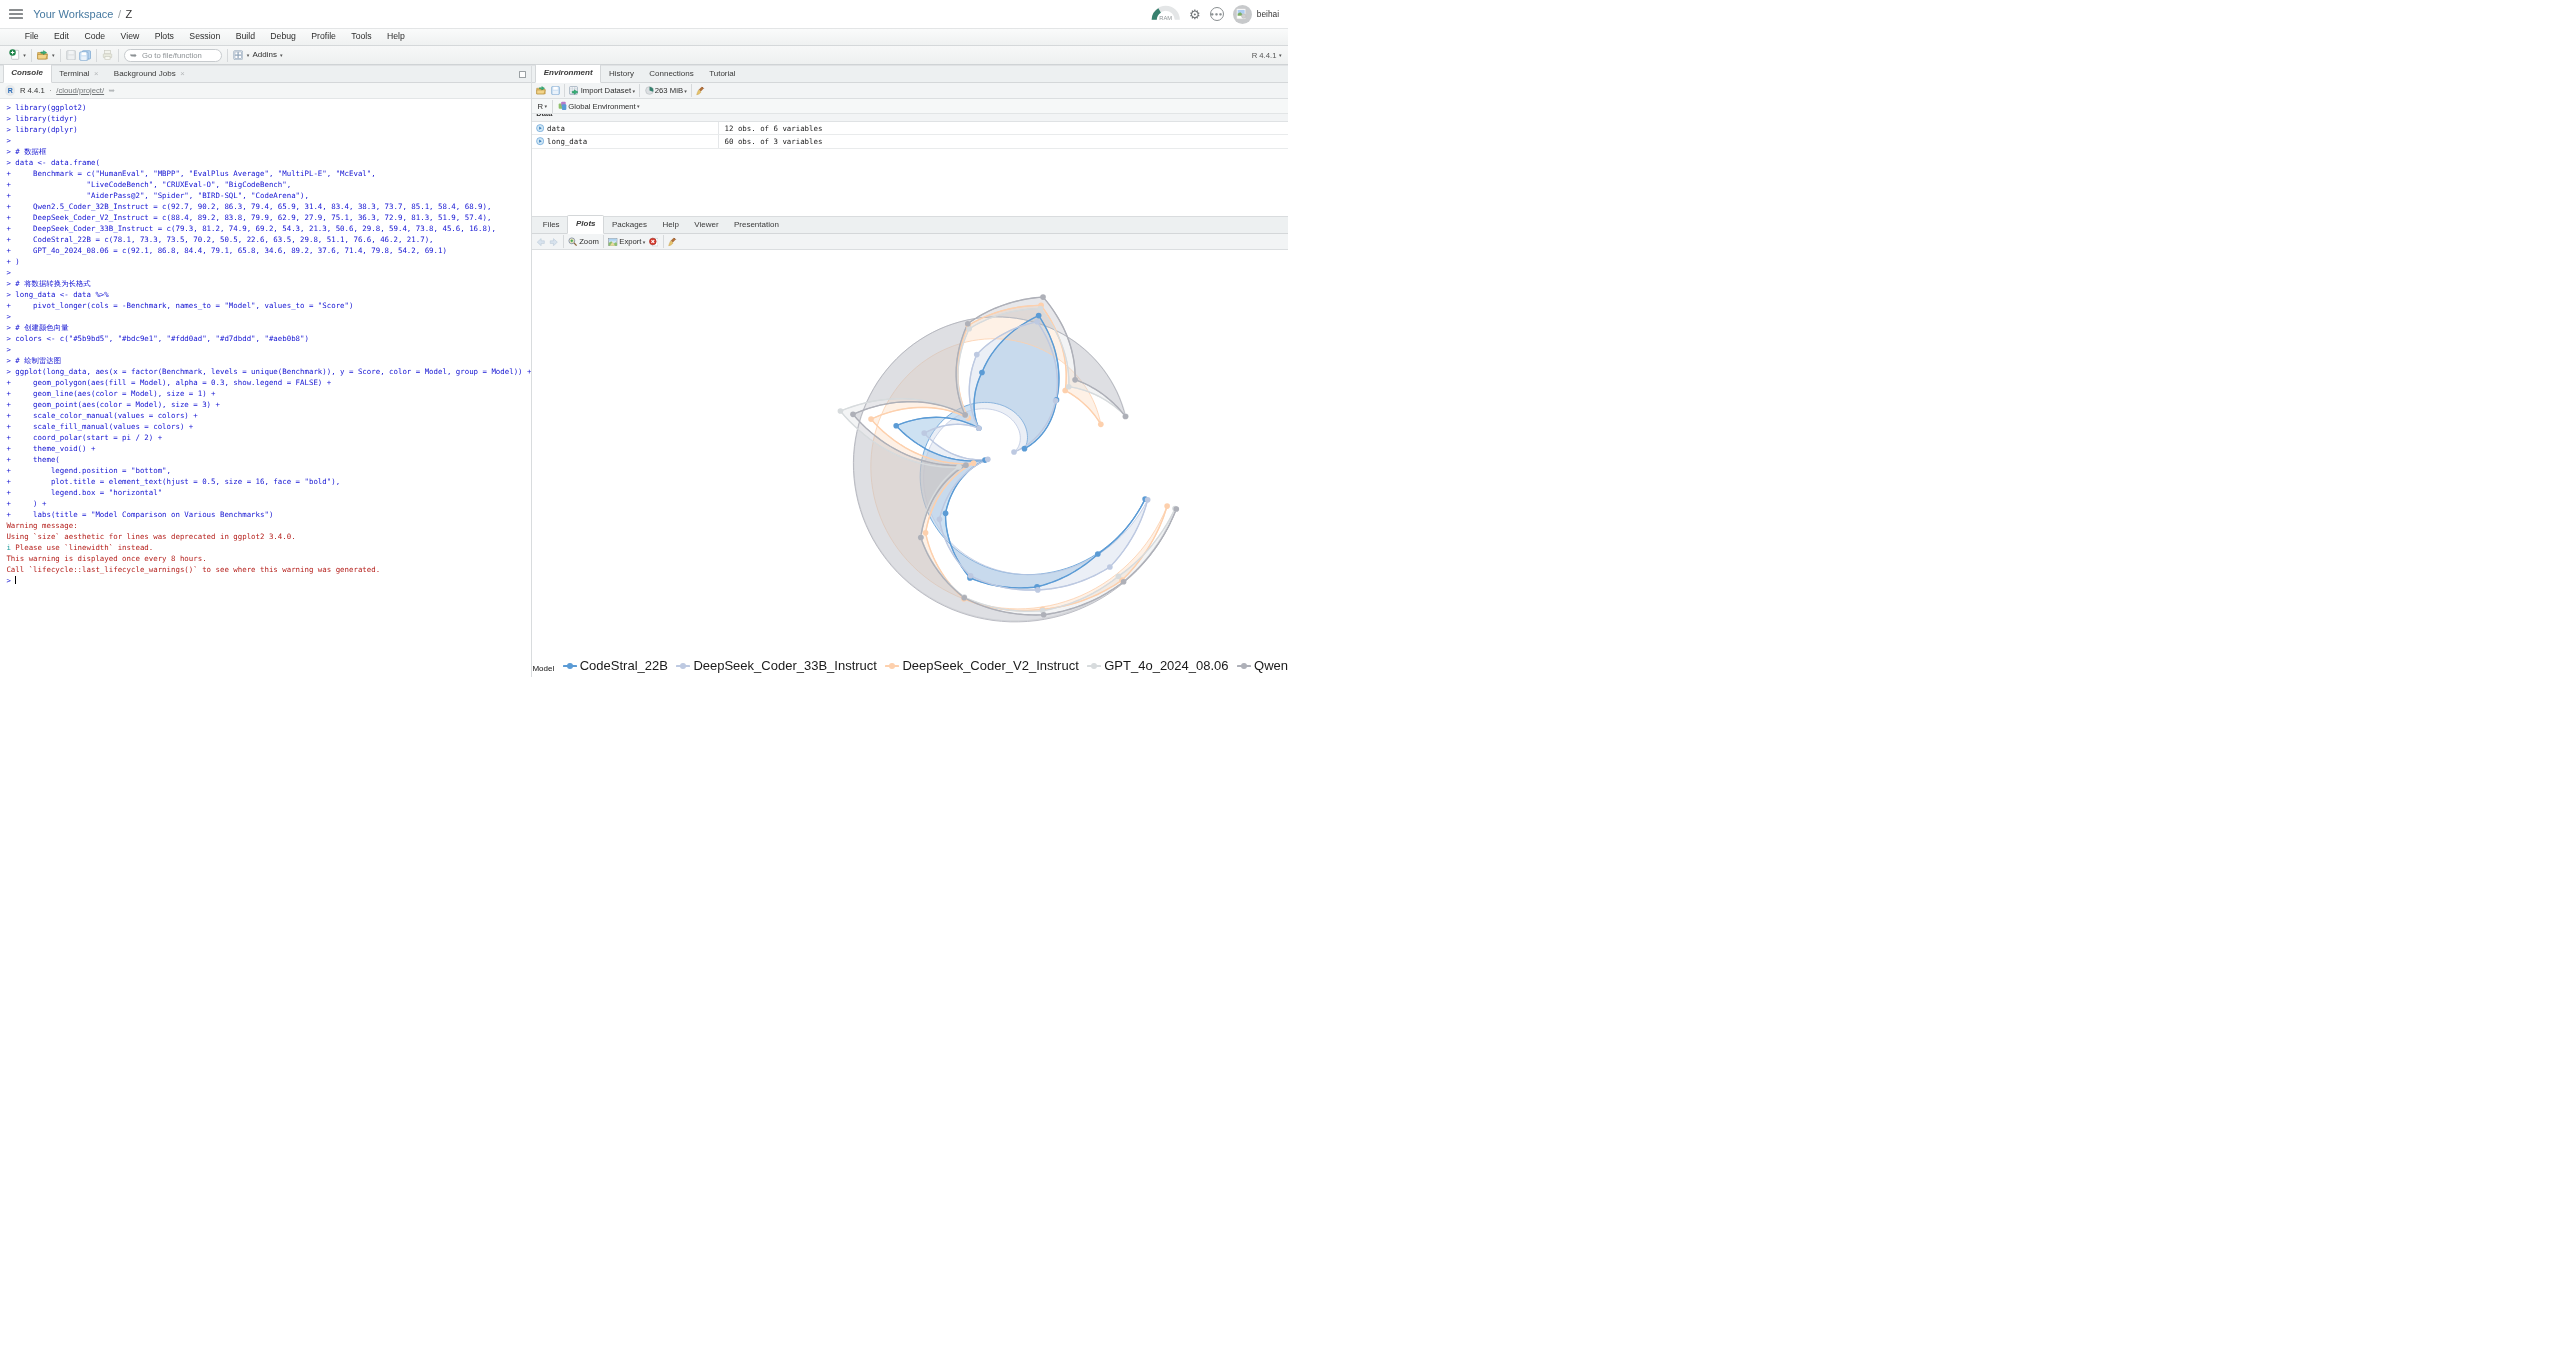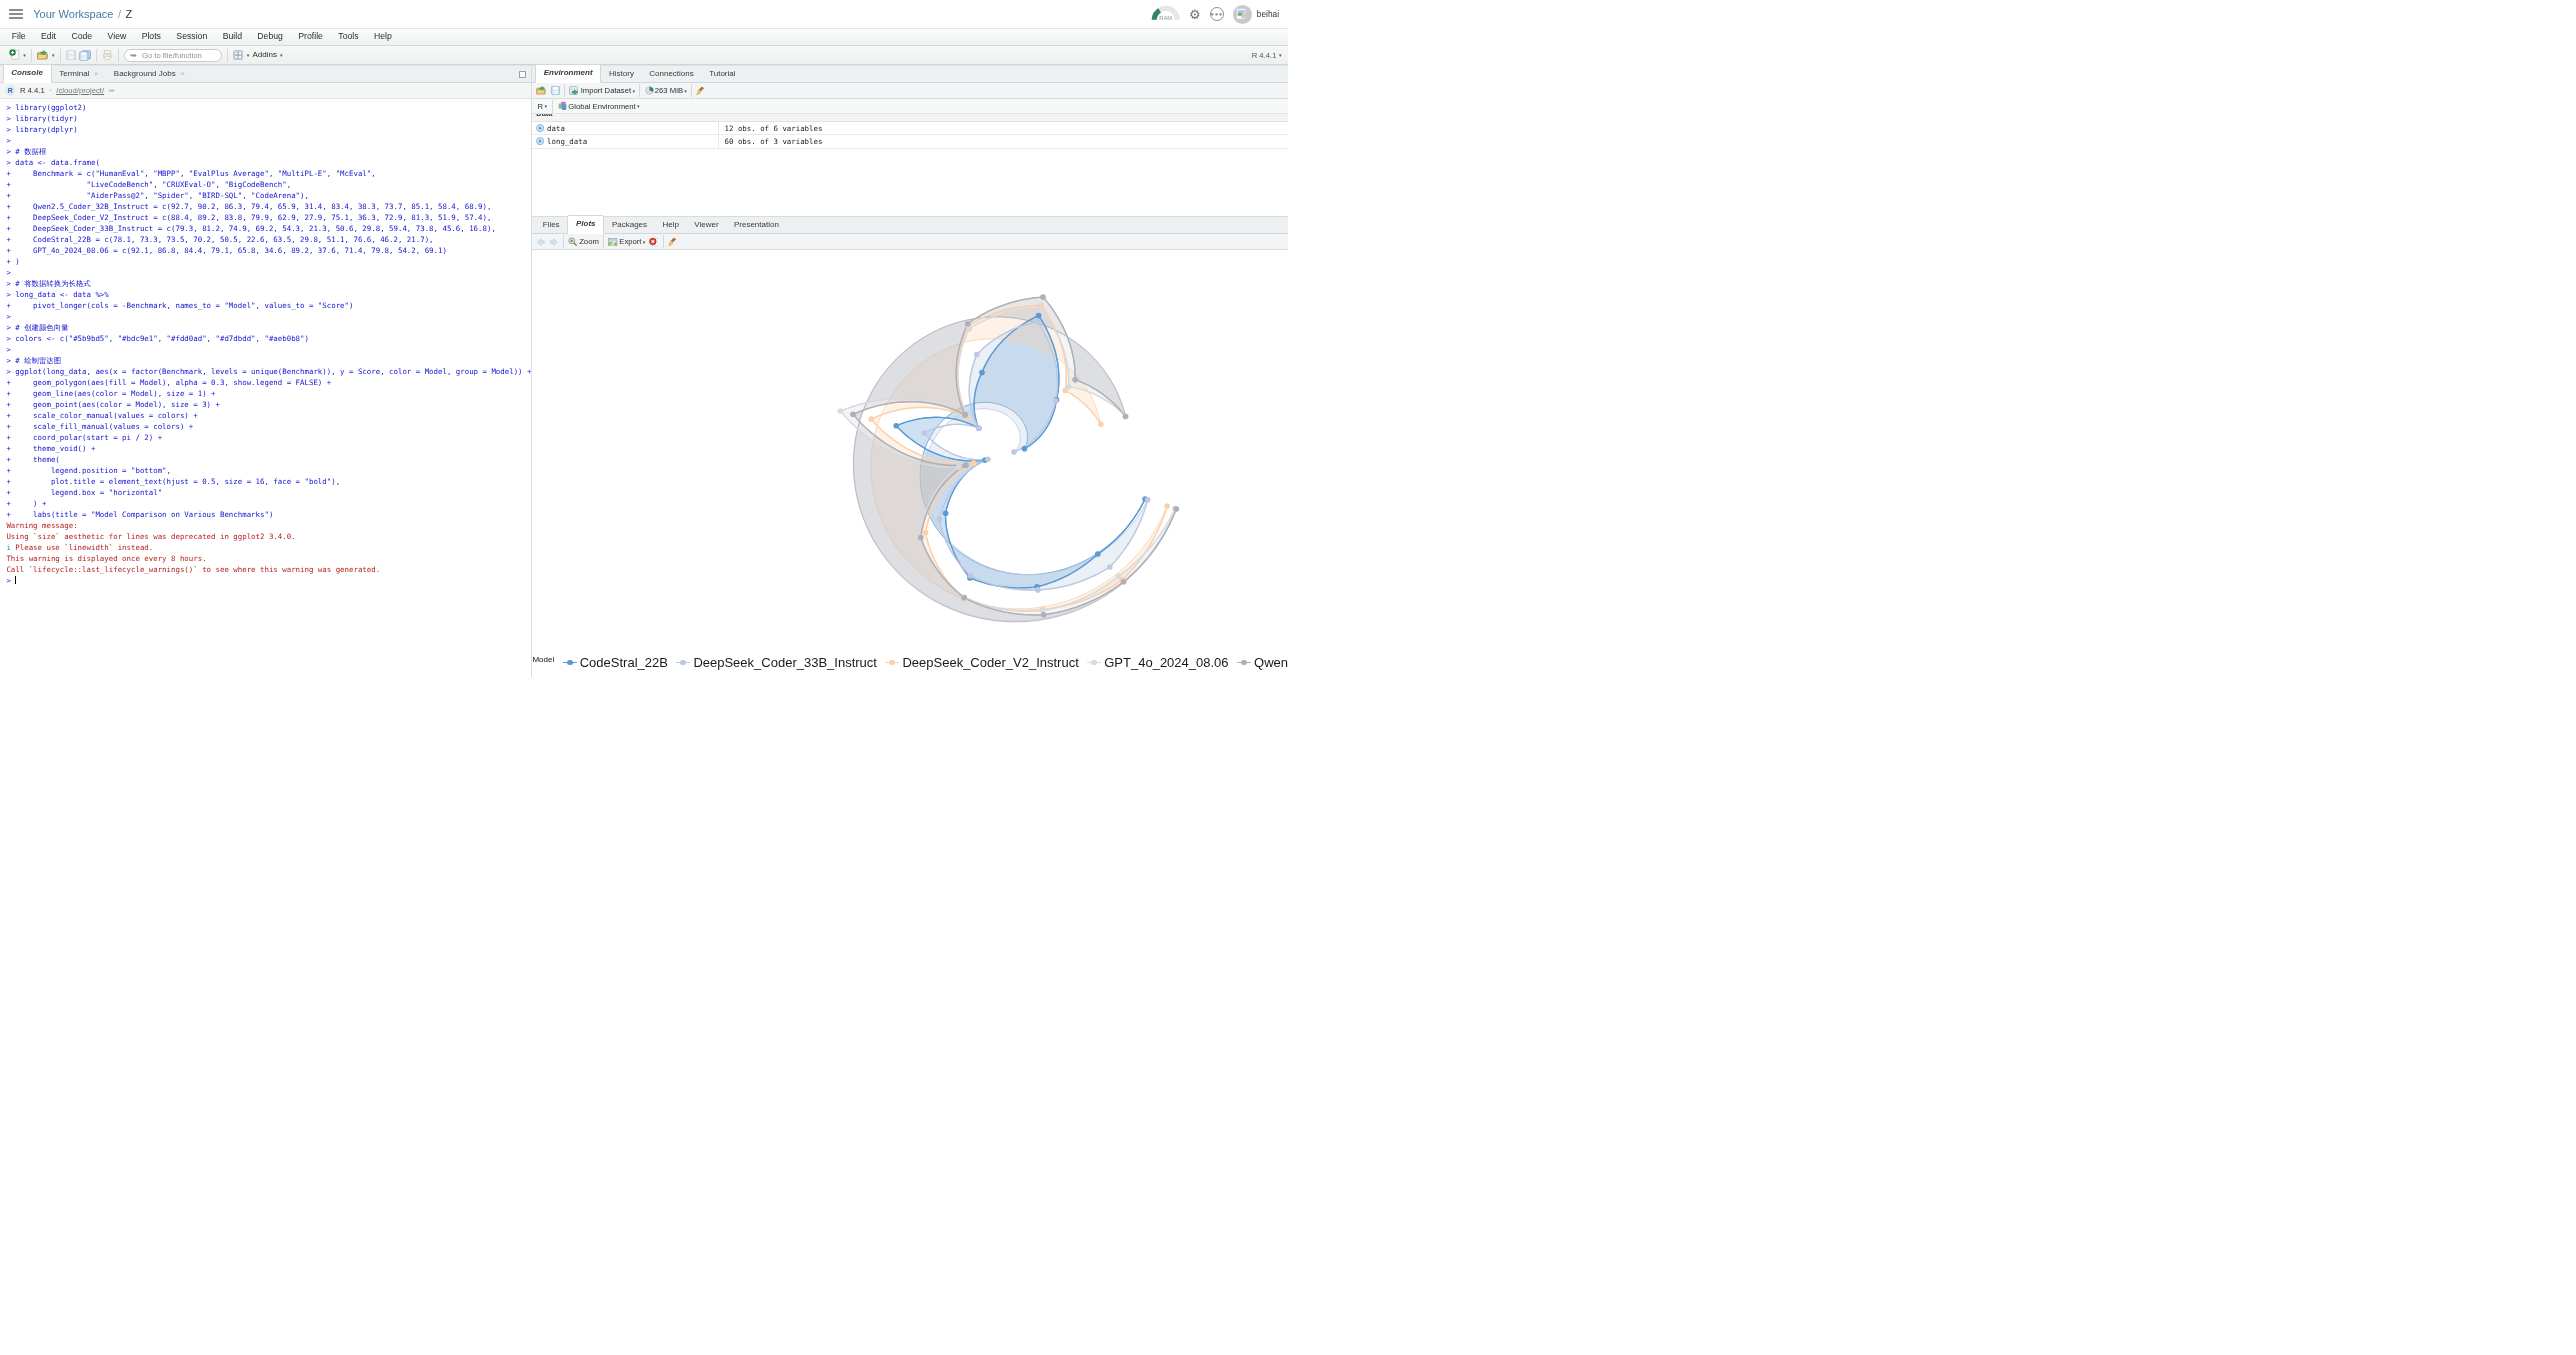--- a/index.html
+++ b/index.html
@@ -15,21 +15,21 @@
   .crumb-sep { color:#9aa0a3; }
   .crumb-proj { color:#333; }
   #header-right { margin-left:auto; display:flex; align-items:center; gap:9px; }
   .hdr-icon { color:#6f7476; }
   #gear-glyph { font-size:13px; line-height:13px; }
   #ellipsis-wrap { width:14px; height:14px; border:1px solid #8a8f91; border-radius:50%; display:flex; align-items:center; justify-content:center; color:#8a8f91; font-size:5.8px; letter-spacing:0.6px; }
   #avatar { width:19px; height:19px; border-radius:50%; background:#c7c9cb; display:flex; align-items:center; justify-content:center; overflow:hidden; }
   #username { font-size:8.3px; color:#333; margin-left:-3.9px; }
 
   
-  #menubar { height:18px; background:linear-gradient(#fafbfb,#eff1f1); border-top:0.6px solid #e3e5e6; border-bottom:0.6px solid #d5d8da; display:flex; align-items:center; padding:0 4px; }
+  #menubar { height:18px; background:linear-gradient(#fafbfb,#eff1f1); border-top:0.6px solid #e3e5e6; border-bottom:0.6px solid #d5d8da; display:flex; align-items:center; padding:0 17px; }
   .menu-item { padding:0 7.7px; font-size:8.7px; color:#2e2e2e; line-height:17.3px; cursor:default; }
 
   
   #toolbar { height:19px; background:linear-gradient(#f7f8f8,#eef0f0); border-bottom:0.6px solid #cfd3d5; display:flex; align-items:center; padding:0 5.1px; position:relative; }
   .tb-group { display:flex; align-items:center; gap:3.2px; padding:0 3.9px; }
   .tb-sep { width:0.6px; height:13px; background:#d6d9db; margin:0 1.3px; }
   .tb-btn { display:flex; align-items:center; gap:1.3px; cursor:pointer; }
   .caret { font-size:5.1px; color:#555; }
   #goto-wrap { position:relative; margin:0 3.9px; }
   #goto-input { width:98px; height:13px; border:0.6px solid #c7cbce; border-radius:6.4px; background:#fff; font-size:7.7px; padding:0 5.1px 0 16.7px; color:#333; outline:none; }
@@ -83,21 +83,21 @@
   .env-row { display:flex; height:13.5px; border-bottom:0.6px solid #e9ebec; align-items:center; cursor:pointer; }
   .env-name { width:186px; display:flex; align-items:center; gap:3.2px; padding-left:3.2px; font-family:"DejaVu Sans Mono", monospace; font-size:7.4px; color:#222; height:100%; }
   .env-value { flex:1; border-left:0.6px solid #e5e7e9; padding-left:5.1px; font-family:"DejaVu Sans Mono", monospace; font-size:7.4px; color:#222; height:100%; display:flex; align-items:center; }
   #env-scrollbar { position:absolute; right:1.3px; top:1.3px; width:3.9px; height:23px; background:#c8ccd0; border-radius:1.9px; }
 
   
   #plots-pane { flex:1; display:flex; flex-direction:column; background:#d946ef; }
   #plot-device { flex:1; display:flex; flex-direction:column; background:#fff; }
   #plot-title { height:23px; display:flex; align-items:flex-end; justify-content:center; font-size:10px; font-weight:bold; color:#0d0d0d; }
   #plot-svg-wrap { flex:1; display:flex; justify-content:center; align-items:center; }
-  #legend { height:22px; display:flex; align-items:flex-start; justify-content:center; gap:8.3px; padding-bottom:3.9px; }
+  #legend { height:22px; display:flex; align-items:flex-end; justify-content:center; gap:8.3px; padding-bottom:3.9px; }
   .legend-title { font-size:8px; color:#111; }
   .legend-item { display:flex; align-items:center; gap:3.2px; }
   .lg-glyph { position:relative; width:14px; height:9px; display:inline-block; }
   .lg-line { position:absolute; left:0; top:3.6px; width:14px; height:1.8px; border-radius:0.6px; }
   .lg-dot { position:absolute; left:4.2px; top:1.6px; width:5.8px; height:5.8px; border-radius:50%; }
   .lg-label { font-size:13px; color:#1a1a1a; }
 
   .icon-svg { display:block; }
 </style>
 </head>

